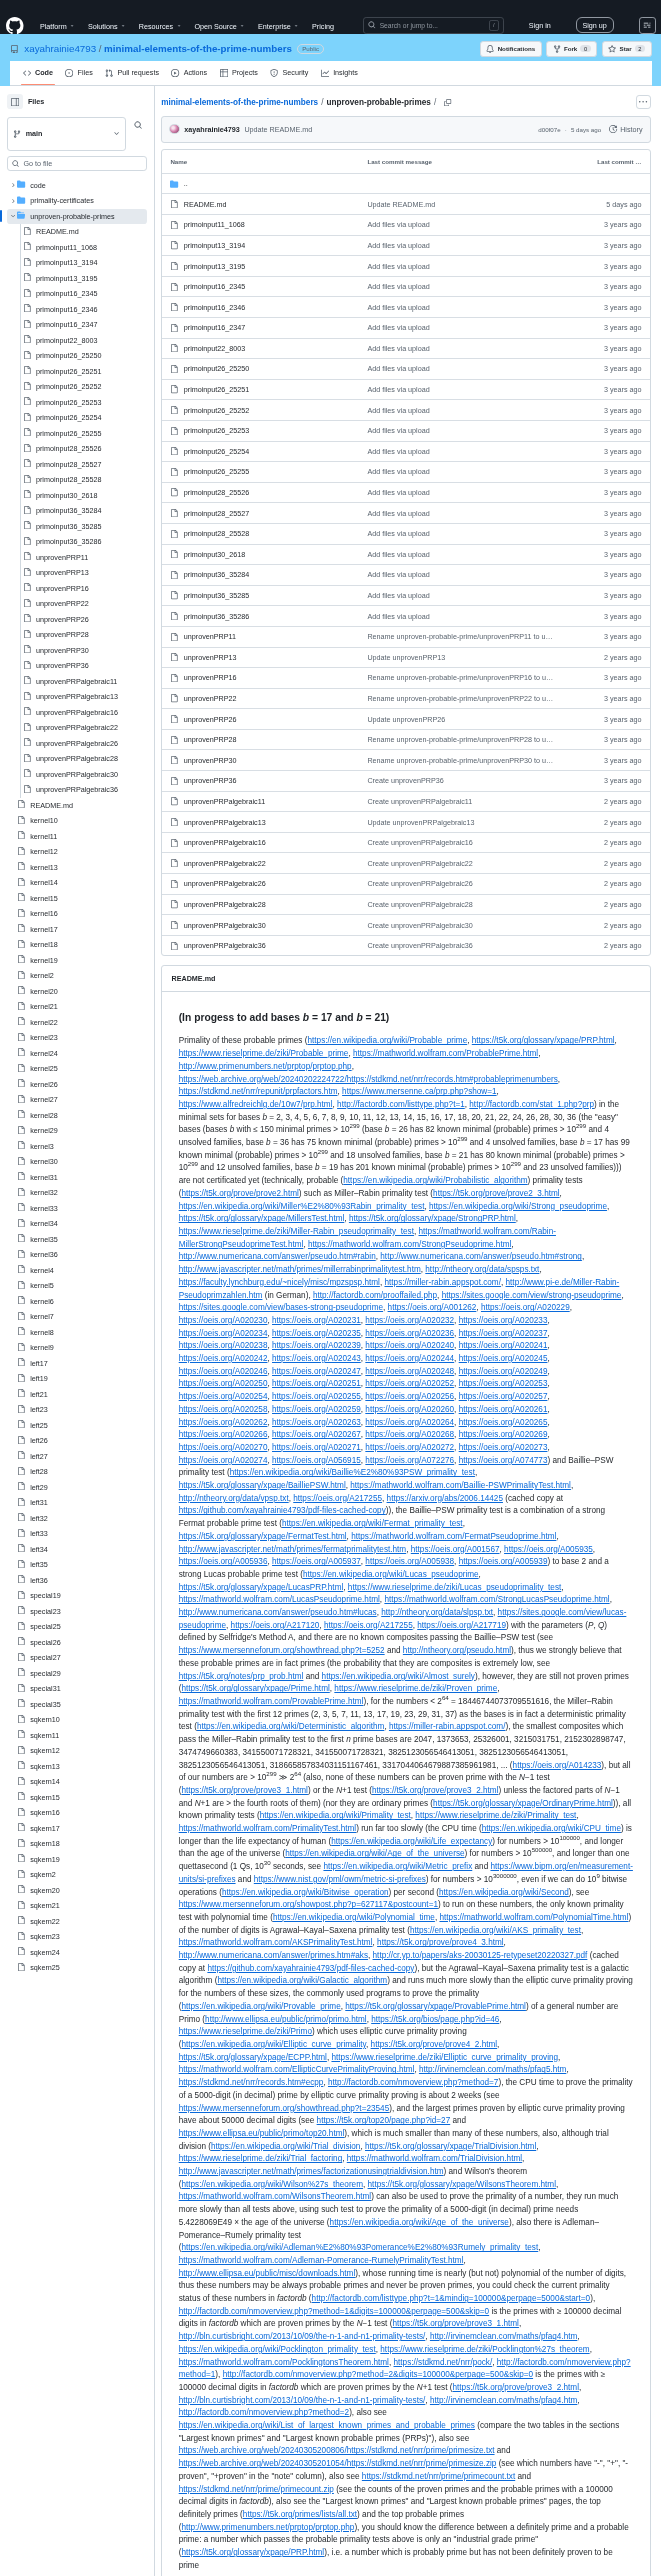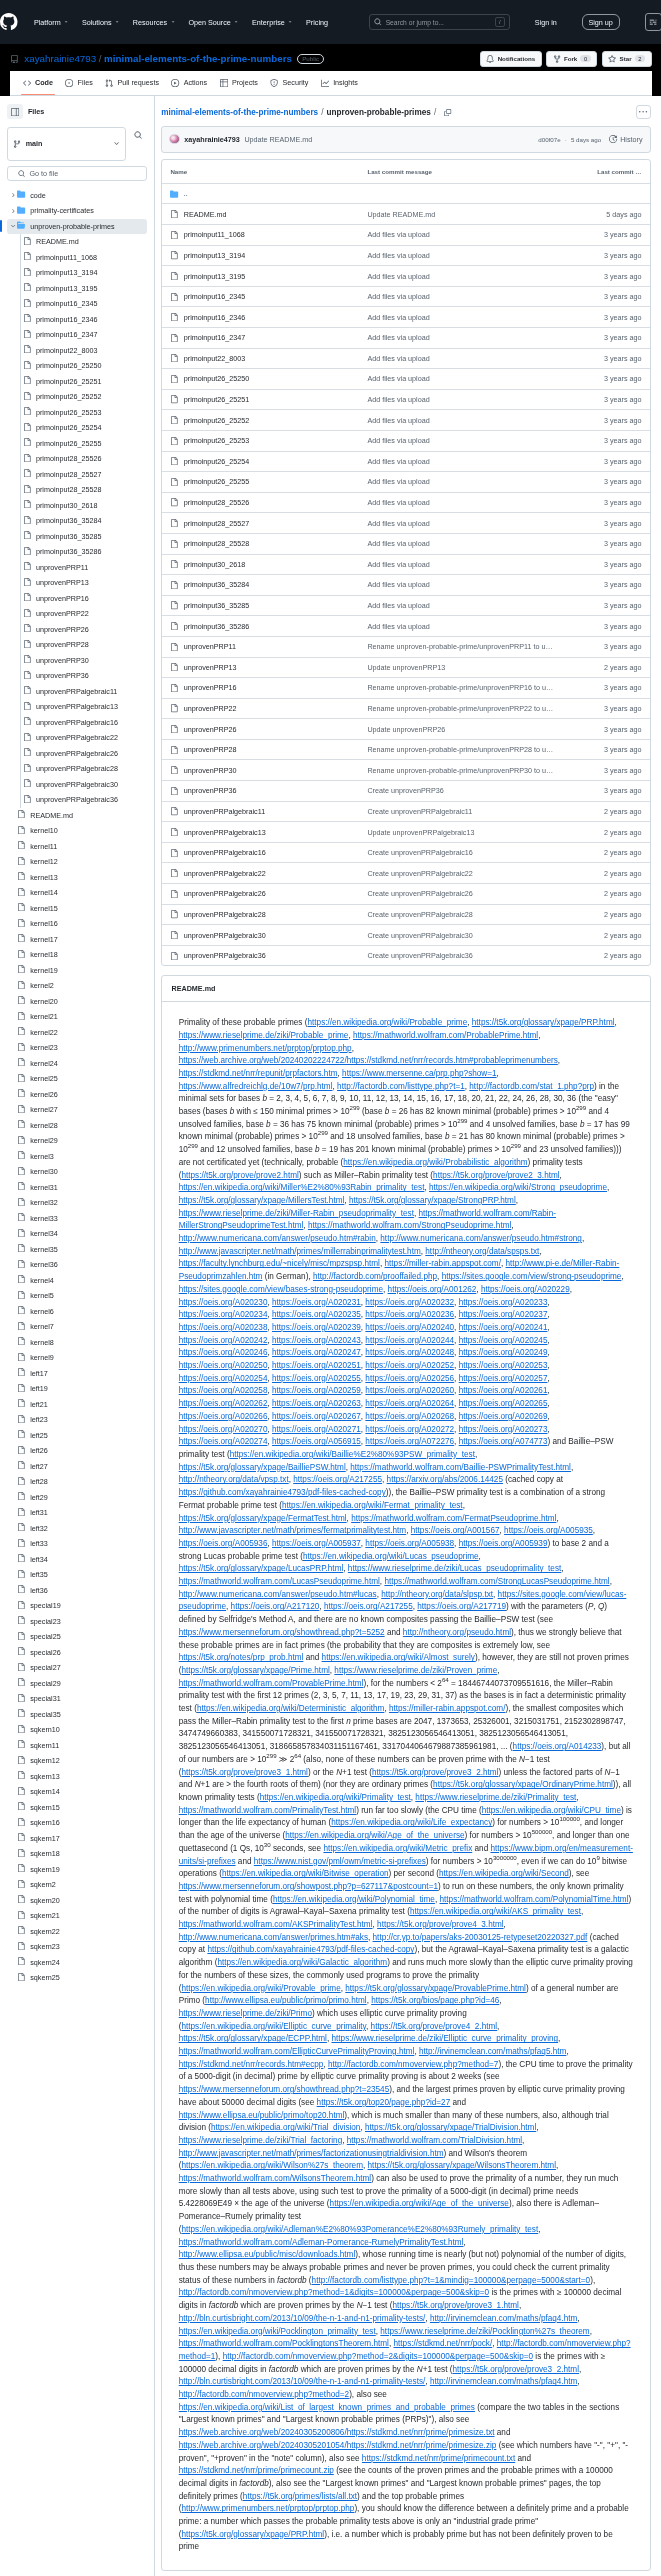--- a/index.html
+++ b/index.html
@@ -4,33 +4,33 @@
 <style>
   *{box-sizing:border-box;margin:0;padding:0}
   html,body{width:662px}
   body{height:3091px;overflow:hidden;background:#fff;color:#1f2328;
        font-family:"Liberation Sans","DejaVu Sans",sans-serif;font-size:7.2px}
   a{cursor:pointer}
   svg{display:block}
   .icn{display:inline-flex;align-items:center;justify-content:center;flex-shrink:0}
 
   
-  .topnav{height:44px;background:#151b23;display:flex;align-items:center;padding:0 0;gap:7.2px;color:#f0f6fc}
+  .topnav{height:34px;background:#151b23;display:flex;align-items:flex-end;padding:0 6px;gap:7.2px;color:#f0f6fc}
   .gh-logo svg{width:17.5px;height:17.5px}
   .nav-items{display:flex;align-items:center;gap:2.1px;margin-left:4.1px}
   .nav-item{display:flex;align-items:center;gap:2.6px;padding:3.1px 5.2px;font-size:7.2px;font-weight:500;color:#f0f6fc;white-space:nowrap}
   .nav-right{margin-left:auto;display:flex;align-items:center;gap:25px}
   .nav-search{width:141px;height:16.5px;border:0.5px solid #3d444d;border-radius:3.1px;display:flex;align-items:center;gap:4.1px;padding:0 4.1px;color:#9198a1;font-size:6.7px}
   .slash-key{margin-left:auto;border:0.5px solid #3d444d;border-radius:2.1px;font-size:5.7px;line-height:8.8px;padding:0 3.1px;color:#9198a1}
   .signin{color:#f0f6fc;font-weight:500;font-size:7.2px}
   .signup{border:0.5px solid #9198a1;border-radius:6px;padding:2.6px 5.7px;color:#f0f6fc;font-weight:500;font-size:7.2px}
   .nav-burger{width:17.5px;height:17.5px;border:0.5px solid #9198a1;border-radius:3.1px;display:flex;align-items:center;justify-content:center}
 
   
-  .repo-head{padding:7.2px 10.3px 0;background:#000000}
+  .repo-head{padding:7.2px 10.3px 0;background:#7dd3fc}
   .repo-title-row{display:flex;align-items:center}
   .repo-title{margin-left:5.2px;font-size:9.8px;white-space:nowrap}
   .owner-link{color:#0969da;text-decoration:none}
   .repo-link{color:#0969da;font-weight:600;text-decoration:none}
   .slash{color:#59636e;margin:0 2.6px;font-weight:400}
   .badge{margin-left:5.2px;border:0.5px solid #d1d9e0;border-radius:2em;font-size:6.2px;color:#59636e;padding:0.5px 4.1px;font-weight:500}
   .repo-actions{margin-left:auto;display:flex;gap:4.1px}
   .gh-btn{display:flex;align-items:center;gap:3.1px;height:15.5px;padding:0 5.7px;border:0.5px solid #d1d9e0;border-radius:3.1px;background:#f6f8fa;font-size:6.2px;font-weight:600;color:#25292e}
   .count{background:#dfe3e8;border-radius:2em;padding:0.5px 3.6px;font-size:5.7px;font-weight:500}
 
@@ -43,21 +43,21 @@
   
   .layout{display:flex;align-items:stretch;background:#fff;min-height:2965px}
   .sidebar{width:155px;flex-shrink:0;border-right:0.5px solid #d1d9e0;padding:8.2px 7.2px}
   .files-row{display:flex;align-items:center;gap:5.2px;margin-bottom:7.2px}
   .panel-btn{width:15.5px;height:15.5px;border-radius:3.1px;background:#eff2f5;display:flex;align-items:center;justify-content:center}
   .files-title{font-size:7.2px;font-weight:600}
   .branch-row{display:flex;gap:4.1px;margin-bottom:5.2px}
   .branch-btn{flex:1;height:34px;border:0.5px solid #d1d9e0;border-radius:3.1px;background:#fff;display:flex;align-items:center;gap:4.1px;padding:0 5.2px;font-size:7.2px;font-weight:600;color:#1f2328}
   .branch-caret{margin-left:auto}
   .side-search-btn{width:16.5px;height:16.5px;display:flex;align-items:center;justify-content:center;border-radius:3.1px}
-  .goto{height:15.5px;border:0.5px solid #d1d9e0;border-radius:3.1px;display:flex;align-items:center;gap:4.1px;padding:0 10px;color:#59636e;font-size:7.2px;margin-bottom:6.2px}
+  .goto{height:15.5px;border:0.5px solid #d1d9e0;border-radius:3.1px;display:flex;align-items:center;gap:4.1px;padding:0 4px;color:#59636e;font-size:7.2px;margin-bottom:6.2px}
   .tree{position:relative}
   .tree-row{display:flex;align-items:center;height:15.5px;border-radius:3.1px;font-size:7.2px;position:relative;padding-left:1px;color:#1f2328;white-space:nowrap}
   .tree-row .chev{width:9.3px;display:flex;justify-content:center;flex-shrink:0}
   .tree-row .ticon{width:8.2px;margin-right:4.6px}
   .tree-row.lv1{padding-left:16px}
   .tree-row.lv1::before{content:"";position:absolute;left:12.4px;top:0;bottom:0;width:0.5px;background:#d1d9e0}
   .tree-row.sel{background:#e4e9ee}
   .tree-row.sel::after{content:"";position:absolute;left:-7.7px;top:1.5px;height:12.4px;width:2.1px;border-radius:1px;background:#0969da}
 
   
@@ -1859,18 +1859,19 @@
             </span>
             <a class="col-msg">Create unprovenPRPalgebraic36</a>
             <span class="col-date">2 years ago</span>
           </div>
         </div>
     </div>
 
     <div class="readme">
       <div class="readme-head">README.md</div>
       <div class="readme-body">
+        <h3 id="readme-h3">(In progess to add bases <i>b</i> = 17 and <i>b</i> = 21)</h3>
         <p id="readme-p">Primality of these probable primes (<a class="rlink">https://en.wikipedia.org/wiki/Probable_prime</a>, <a class="rlink">https://t5k.org/glossary/xpage/PRP.html</a>, <a class="rlink">https://www.rieselprime.de/ziki/Probable_prime</a>, <a class="rlink">https://mathworld.wolfram.com/ProbablePrime.html</a>, <a class="rlink">http://www.primenumbers.net/prptop/prptop.php</a>, <a class="rlink">https://web.archive.org/web/20240202224722/https://stdkmd.net/nrr/records.htm#probableprimenumbers</a>, <a class="rlink">https://stdkmd.net/nrr/repunit/prpfactors.htm</a>, <a class="rlink">https://www.mersenne.ca/prp.php?show=1</a>, <a class="rlink">https://www.alfredreichlg.de/10w7/prp.html</a>, <a class="rlink">http://factordb.com/listtype.php?t=1</a>, <a class="rlink">http://factordb.com/stat_1.php?prp</a>) in the minimal sets for bases <i>b</i> = 2, 3, 4, 5, 6, 7, 8, 9, 10, 11, 12, 13, 14, 15, 16, 17, 18, 20, 21, 22, 24, 26, 28, 30, 36 (the "easy" bases (bases <i>b</i> with ≤ 150 minimal primes &gt; 10<sup>299</sup> (base <i>b</i> = 26 has 82 known minimal (probable) primes &gt; 10<sup>299</sup> and 4 unsolved families, base <i>b</i> = 36 has 75 known minimal (probable) primes &gt; 10<sup>299</sup> and 4 unsolved families, base <i>b</i> = 17 has 99 known minimal (probable) primes &gt; 10<sup>299</sup> and 18 unsolved families, base <i>b</i> = 21 has 80 known minimal (probable) primes &gt; 10<sup>299</sup> and 12 unsolved families, base <i>b</i> = 19 has 201 known minimal (probable) primes &gt; 10<sup>299</sup> and 23 unsolved families))) are not certificated yet (technically, probable (<a class="rlink">https://en.wikipedia.org/wiki/Probabilistic_algorithm</a>) primality tests (<a class="rlink">https://t5k.org/prove/prove2.html</a>) such as Miller–Rabin primality test (<a class="rlink">https://t5k.org/prove/prove2_3.html</a>, <a class="rlink">https://en.wikipedia.org/wiki/Miller%E2%80%93Rabin_primality_test</a>, <a class="rlink">https://en.wikipedia.org/wiki/Strong_pseudoprime</a>, <a class="rlink">https://t5k.org/glossary/xpage/MillersTest.html</a>, <a class="rlink">https://t5k.org/glossary/xpage/StrongPRP.html</a>, <a class="rlink">https://www.rieselprime.de/ziki/Miller-Rabin_pseudoprimality_test</a>, <a class="rlink">https://mathworld.wolfram.com/Rabin-MillerStrongPseudoprimeTest.html</a>, <a class="rlink">https://mathworld.wolfram.com/StrongPseudoprime.html</a>, <a class="rlink">http://www.numericana.com/answer/pseudo.htm#rabin</a>, <a class="rlink">http://www.numericana.com/answer/pseudo.htm#strong</a>, <a class="rlink">http://www.javascripter.net/math/primes/millerrabinprimalitytest.htm</a>, <a class="rlink">http://ntheory.org/data/spsps.txt</a>, <a class="rlink">https://faculty.lynchburg.edu/~nicely/misc/mpzspsp.html</a>, <a class="rlink">https://miller-rabin.appspot.com/</a>, <a class="rlink">http://www.pi-e.de/Miller-Rabin-Pseudoprimzahlen.htm</a> (in German), <a class="rlink">http://factordb.com/prooffailed.php</a>, <a class="rlink">https://sites.google.com/view/strong-pseudoprime</a>, <a class="rlink">https://sites.google.com/view/bases-strong-pseudoprime</a>, <a class="rlink">https://oeis.org/A001262</a>, <a class="rlink">https://oeis.org/A020229</a>, <a class="rlink">https://oeis.org/A020230</a>, <a class="rlink">https://oeis.org/A020231</a>, <a class="rlink">https://oeis.org/A020232</a>, <a class="rlink">https://oeis.org/A020233</a>, <a class="rlink">https://oeis.org/A020234</a>, <a class="rlink">https://oeis.org/A020235</a>, <a class="rlink">https://oeis.org/A020236</a>, <a class="rlink">https://oeis.org/A020237</a>, <a class="rlink">https://oeis.org/A020238</a>, <a class="rlink">https://oeis.org/A020239</a>, <a class="rlink">https://oeis.org/A020240</a>, <a class="rlink">https://oeis.org/A020241</a>, <a class="rlink">https://oeis.org/A020242</a>, <a class="rlink">https://oeis.org/A020243</a>, <a class="rlink">https://oeis.org/A020244</a>, <a class="rlink">https://oeis.org/A020245</a>, <a class="rlink">https://oeis.org/A020246</a>, <a class="rlink">https://oeis.org/A020247</a>, <a class="rlink">https://oeis.org/A020248</a>, <a class="rlink">https://oeis.org/A020249</a>, <a class="rlink">https://oeis.org/A020250</a>, <a class="rlink">https://oeis.org/A020251</a>, <a class="rlink">https://oeis.org/A020252</a>, <a class="rlink">https://oeis.org/A020253</a>, <a class="rlink">https://oeis.org/A020254</a>, <a class="rlink">https://oeis.org/A020255</a>, <a class="rlink">https://oeis.org/A020256</a>, <a class="rlink">https://oeis.org/A020257</a>, <a class="rlink">https://oeis.org/A020258</a>, <a class="rlink">https://oeis.org/A020259</a>, <a class="rlink">https://oeis.org/A020260</a>, <a class="rlink">https://oeis.org/A020261</a>, <a class="rlink">https://oeis.org/A020262</a>, <a class="rlink">https://oeis.org/A020263</a>, <a class="rlink">https://oeis.org/A020264</a>, <a class="rlink">https://oeis.org/A020265</a>, <a class="rlink">https://oeis.org/A020266</a>, <a class="rlink">https://oeis.org/A020267</a>, <a class="rlink">https://oeis.org/A020268</a>, <a class="rlink">https://oeis.org/A020269</a>, <a class="rlink">https://oeis.org/A020270</a>, <a class="rlink">https://oeis.org/A020271</a>, <a class="rlink">https://oeis.org/A020272</a>, <a class="rlink">https://oeis.org/A020273</a>, <a class="rlink">https://oeis.org/A020274</a>, <a class="rlink">https://oeis.org/A056915</a>, <a class="rlink">https://oeis.org/A072276</a>, <a class="rlink">https://oeis.org/A074773</a>) and Baillie–PSW primality test (<a class="rlink">https://en.wikipedia.org/wiki/Baillie%E2%80%93PSW_primality_test</a>, <a class="rlink">https://t5k.org/glossary/xpage/BailliePSW.html</a>, <a class="rlink">https://mathworld.wolfram.com/Baillie-PSWPrimalityTest.html</a>, <a class="rlink">http://ntheory.org/data/vpsp.txt</a>, <a class="rlink">https://oeis.org/A217255</a>, <a class="rlink">https://arxiv.org/abs/2006.14425</a> (cached copy at <a class="rlink">https://github.com/xayahrainie4793/pdf-files-cached-copy</a>)), the Baillie–PSW primality test is a combination of a strong Fermat probable prime test (<a class="rlink">https://en.wikipedia.org/wiki/Fermat_primality_test</a>, <a class="rlink">https://t5k.org/glossary/xpage/FermatTest.html</a>, <a class="rlink">https://mathworld.wolfram.com/FermatPseudoprime.html</a>, <a class="rlink">http://www.javascripter.net/math/primes/fermatprimalitytest.htm</a>, <a class="rlink">https://oeis.org/A001567</a>, <a class="rlink">https://oeis.org/A005935</a>, <a class="rlink">https://oeis.org/A005936</a>, <a class="rlink">https://oeis.org/A005937</a>, <a class="rlink">https://oeis.org/A005938</a>, <a class="rlink">https://oeis.org/A005939</a>) to base 2 and a strong Lucas probable prime test (<a class="rlink">https://en.wikipedia.org/wiki/Lucas_pseudoprime</a>, <a class="rlink">https://t5k.org/glossary/xpage/LucasPRP.html</a>, <a class="rlink">https://www.rieselprime.de/ziki/Lucas_pseudoprimality_test</a>, <a class="rlink">https://mathworld.wolfram.com/LucasPseudoprime.html</a>, <a class="rlink">https://mathworld.wolfram.com/StrongLucasPseudoprime.html</a>, <a class="rlink">http://www.numericana.com/answer/pseudo.htm#lucas</a>, <a class="rlink">http://ntheory.org/data/slpsp.txt</a>, <a class="rlink">https://sites.google.com/view/lucas-pseudoprime</a>, <a class="rlink">https://oeis.org/A217120</a>, <a class="rlink">https://oeis.org/A217255</a>, <a class="rlink">https://oeis.org/A217719</a>) with the parameters (<i>P</i>, <i>Q</i>) defined by Selfridge's Method A, and there are no known composites passing the Baillie–PSW test (see <a class="rlink">https://www.mersenneforum.org/showthread.php?t=5252</a> and <a class="rlink">http://ntheory.org/pseudo.html</a>), thus we strongly believe that these probable primes are in fact primes (the probability that they are composites is extremely low, see <a class="rlink">https://t5k.org/notes/prp_prob.html</a> and <a class="rlink">https://en.wikipedia.org/wiki/Almost_surely</a>), however, they are still not proven primes (<a class="rlink">https://t5k.org/glossary/xpage/Prime.html</a>, <a class="rlink">https://www.rieselprime.de/ziki/Proven_prime</a>, <a class="rlink">https://mathworld.wolfram.com/ProvablePrime.html</a>), for the numbers &lt; 2<sup>64</sup> = 18446744073709551616, the Miller–Rabin primality test with the first 12 primes (2, 3, 5, 7, 11, 13, 17, 19, 23, 29, 31, 37) as the bases is in fact a deterministic primality test (<a class="rlink">https://en.wikipedia.org/wiki/Deterministic_algorithm</a>, <a class="rlink">https://miller-rabin.appspot.com/</a>), the smallest composites which pass the Miller–Rabin primality test to the first <i>n</i> prime bases are 2047, 1373653, 25326001, 3215031751, 2152302898747, 3474749660383, 341550071728321, 341550071728321, 3825123056546413051, 3825123056546413051, 3825123056546413051, 318665857834031151167461, 3317044064679887385961981, ... (<a class="rlink">https://oeis.org/A014233</a>), but all of our numbers are &gt; 10<sup>299</sup> ≫ 2<sup>64</sup> (also, none of these numbers can be proven prime with the <i>N</i>−1 test (<a class="rlink">https://t5k.org/prove/prove3_1.html</a>) or the <i>N</i>+1 test (<a class="rlink">https://t5k.org/prove/prove3_2.html</a>) unless the factored parts of <i>N</i>−1 and <i>N</i>+1 are &gt; the fourth roots of them) (nor they are ordinary primes (<a class="rlink">https://t5k.org/glossary/xpage/OrdinaryPrime.html</a>)), all known primality tests (<a class="rlink">https://en.wikipedia.org/wiki/Primality_test</a>, <a class="rlink">https://www.rieselprime.de/ziki/Primality_test</a>, <a class="rlink">https://mathworld.wolfram.com/PrimalityTest.html</a>) run far too slowly (the CPU time (<a class="rlink">https://en.wikipedia.org/wiki/CPU_time</a>) is longer than the life expectancy of human (<a class="rlink">https://en.wikipedia.org/wiki/Life_expectancy</a>) for numbers &gt; 10<sup>100000</sup>, and longer than the age of the universe (<a class="rlink">https://en.wikipedia.org/wiki/Age_of_the_universe</a>) for numbers &gt; 10<sup>500000</sup>, and longer than one quettasecond (1 Qs, 10<sup>30</sup> seconds, see <a class="rlink">https://en.wikipedia.org/wiki/Metric_prefix</a> and <a class="rlink">https://www.bipm.org/en/measurement-units/si-prefixes</a> and <a class="rlink">https://www.nist.gov/pml/owm/metric-si-prefixes</a>) for numbers &gt; 10<sup>3000000</sup>, even if we can do 10<sup>9</sup> bitwise operations (<a class="rlink">https://en.wikipedia.org/wiki/Bitwise_operation</a>) per second (<a class="rlink">https://en.wikipedia.org/wiki/Second</a>), see <a class="rlink">https://www.mersenneforum.org/showpost.php?p=627117&amp;postcount=1</a>) to run on these numbers, the only known primality test with polynomial time (<a class="rlink">https://en.wikipedia.org/wiki/Polynomial_time</a>, <a class="rlink">https://mathworld.wolfram.com/PolynomialTime.html</a>) of the number of digits is Agrawal–Kayal–Saxena primality test (<a class="rlink">https://en.wikipedia.org/wiki/AKS_primality_test</a>, <a class="rlink">https://mathworld.wolfram.com/AKSPrimalityTest.html</a>, <a class="rlink">https://t5k.org/prove/prove4_3.html</a>, <a class="rlink">http://www.numericana.com/answer/primes.htm#aks</a>, <a class="rlink">http://cr.yp.to/papers/aks-20030125-retypeset20220327.pdf</a> (cached copy at <a class="rlink">https://github.com/xayahrainie4793/pdf-files-cached-copy</a>), but the Agrawal–Kayal–Saxena primality test is a galactic algorithm (<a class="rlink">https://en.wikipedia.org/wiki/Galactic_algorithm</a>) and runs much more slowly than the elliptic curve primality proving for the numbers of these sizes, the commonly used programs to prove the primality (<a class="rlink">https://en.wikipedia.org/wiki/Provable_prime</a>, <a class="rlink">https://t5k.org/glossary/xpage/ProvablePrime.html</a>) of a general number are Primo (<a class="rlink">http://www.ellipsa.eu/public/primo/primo.html</a>, <a class="rlink">https://t5k.org/bios/page.php?id=46</a>, <a class="rlink">https://www.rieselprime.de/ziki/Primo</a>) which uses elliptic curve primality proving (<a class="rlink">https://en.wikipedia.org/wiki/Elliptic_curve_primality</a>, <a class="rlink">https://t5k.org/prove/prove4_2.html</a>, <a class="rlink">https://t5k.org/glossary/xpage/ECPP.html</a>, <a class="rlink">https://www.rieselprime.de/ziki/Elliptic_curve_primality_proving</a>, <a class="rlink">https://mathworld.wolfram.com/EllipticCurvePrimalityProving.html</a>, <a class="rlink">http://irvinemclean.com/maths/pfaq5.htm</a>, <a class="rlink">https://stdkmd.net/nrr/records.htm#ecpp</a>, <a class="rlink">http://factordb.com/nmoverview.php?method=7</a>), the CPU time to prove the primality of a 5000-digit (in decimal) prime by elliptic curve primality proving is about 2 weeks (see <a class="rlink">https://www.mersenneforum.org/showthread.php?t=23545</a>), and the largest primes proven by elliptic curve primality proving have about 50000 decimal digits (see <a class="rlink">https://t5k.org/top20/page.php?id=27</a> and <a class="rlink">https://www.ellipsa.eu/public/primo/top20.html</a>), which is much smaller than many of these numbers, also, although trial division (<a class="rlink">https://en.wikipedia.org/wiki/Trial_division</a>, <a class="rlink">https://t5k.org/glossary/xpage/TrialDivision.html</a>, <a class="rlink">https://www.rieselprime.de/ziki/Trial_factoring</a>, <a class="rlink">https://mathworld.wolfram.com/TrialDivision.html</a>, <a class="rlink">http://www.javascripter.net/math/primes/factorizationusingtrialdivision.htm</a>) and Wilson's theorem (<a class="rlink">https://en.wikipedia.org/wiki/Wilson%27s_theorem</a>, <a class="rlink">https://t5k.org/glossary/xpage/WilsonsTheorem.html</a>, <a class="rlink">https://mathworld.wolfram.com/WilsonsTheorem.html</a>) can also be used to prove the primality of a number, they run much more slowly than all tests above, using such test to prove the primality of a 5000-digit (in decimal) prime needs 5.4228069E49 × the age of the universe (<a class="rlink">https://en.wikipedia.org/wiki/Age_of_the_universe</a>), also there is Adleman–Pomerance–Rumely primality test (<a class="rlink">https://en.wikipedia.org/wiki/Adleman%E2%80%93Pomerance%E2%80%93Rumely_primality_test</a>, <a class="rlink">https://mathworld.wolfram.com/Adleman-Pomerance-RumelyPrimalityTest.html</a>, <a class="rlink">http://www.ellipsa.eu/public/misc/downloads.html</a>), whose running time is nearly (but not) polynomial of the number of digits, thus these numbers may be always probable primes and never be proven primes, you could check the current primality status of these numbers in <i>factordb</i> (<a class="rlink">http://factordb.com/listtype.php?t=1&amp;mindig=100000&amp;perpage=5000&amp;start=0</a>), <a class="rlink">http://factordb.com/nmoverview.php?method=1&amp;digits=100000&amp;perpage=500&amp;skip=0</a> is the primes with ≥ 100000 decimal digits in <i>factordb</i> which are proven primes by the <i>N</i>−1 test (<a class="rlink">https://t5k.org/prove/prove3_1.html</a>, <a class="rlink">http://bln.curtisbright.com/2013/10/09/the-n-1-and-n1-primality-tests/</a>, <a class="rlink">http://irvinemclean.com/maths/pfaq4.htm</a>, <a class="rlink">https://en.wikipedia.org/wiki/Pocklington_primality_test</a>, <a class="rlink">https://www.rieselprime.de/ziki/Pocklington%27s_theorem</a>, <a class="rlink">https://mathworld.wolfram.com/PocklingtonsTheorem.html</a>, <a class="rlink">https://stdkmd.net/nrr/pock/</a>, <a class="rlink">http://factordb.com/nmoverview.php?method=1</a>), <a class="rlink">http://factordb.com/nmoverview.php?method=2&amp;digits=100000&amp;perpage=500&amp;skip=0</a> is the primes with ≥ 100000 decimal digits in <i>factordb</i> which are proven primes by the <i>N</i>+1 test (<a class="rlink">https://t5k.org/prove/prove3_2.html</a>, <a class="rlink">http://bln.curtisbright.com/2013/10/09/the-n-1-and-n1-primality-tests/</a>, <a class="rlink">http://irvinemclean.com/maths/pfaq4.htm</a>, <a class="rlink">http://factordb.com/nmoverview.php?method=2</a>), also see <a class="rlink">https://en.wikipedia.org/wiki/List_of_largest_known_primes_and_probable_primes</a> (compare the two tables in the sections "Largest known primes" and "Largest known probable primes (PRPs)"), also see <a class="rlink">https://web.archive.org/web/20240305200806/https://stdkmd.net/nrr/prime/primesize.txt</a> and <a class="rlink">https://web.archive.org/web/20240305201054/https://stdkmd.net/nrr/prime/primesize.zip</a> (see which numbers have "-", "+", "-proven", "+proven" in the "note" column), also see <a class="rlink">https://stdkmd.net/nrr/prime/primecount.txt</a> and <a class="rlink">https://stdkmd.net/nrr/prime/primecount.zip</a> (see the counts of the proven primes and the probable primes with a 100000 decimal digits in <i>factordb</i>), also see the "Largest known primes" and "Largest known probable primes" pages, the top definitely primes (<a class="rlink">https://t5k.org/primes/lists/all.txt</a>) and the top probable primes (<a class="rlink">http://www.primenumbers.net/prptop/prptop.php</a>), you should know the difference between a definitely prime and a probable prime: a number which passes the probable primality tests above is only an "industrial grade prime" (<a class="rlink">https://t5k.org/glossary/xpage/PRP.html</a>), i.e. a number which is probably prime but has not been definitely proven to be prime</p>
       </div>
     </div>
   </main>
 </div>
 
 
 </body></html>

